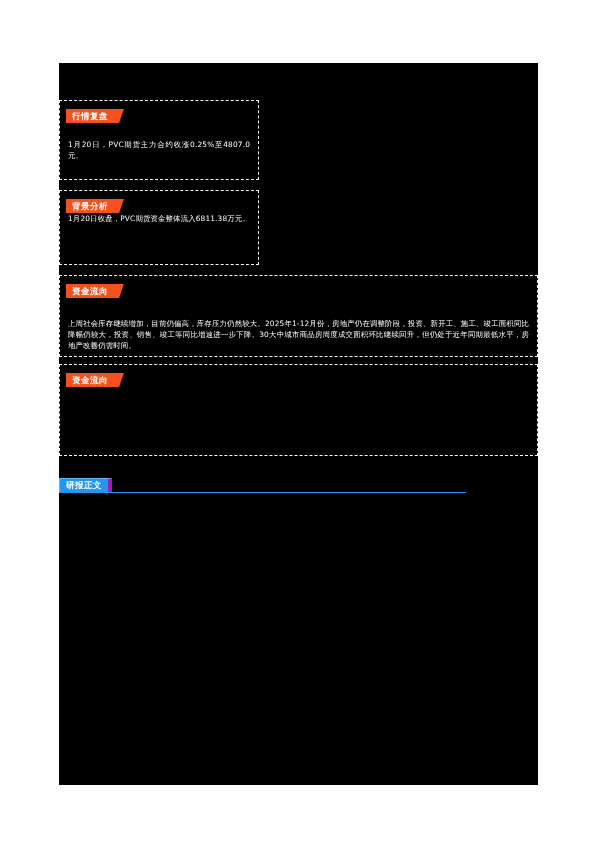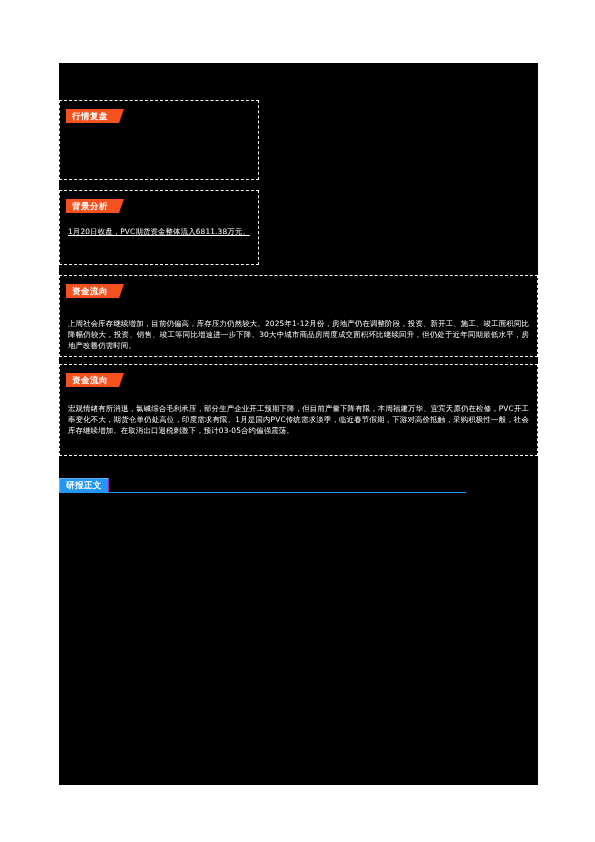--- a/index.html
+++ b/index.html
@@ -80,21 +80,21 @@
     text-align: justify;
     letter-spacing: 0.15px;
   }
   .body-text.indent { text-indent: 0; }
 
   
   #sec-market   { left: 59px;  top: 100px; height: 80px; }
   #sec-market   .body-text { top: 38px; }
 
   #sec-capital  { left: 59px;  top: 190px; height: 75px; }
-  #sec-capital  .body-text { top: 35px; text-decoration: underline; }
+  #sec-capital  .body-text { top: 22px; }
 
   #sec-bg       { left: 59px;  top: 275px; height: 82px; }
   #sec-bg       .body-text { top: 42px; }
 
   #sec-outlook  { left: 59px;  top: 364px; height: 92px; }
   #sec-outlook  .body-text { top: 38px; }
 
   
   .blue-block {
     position: absolute;
@@ -103,21 +103,21 @@
     width: 407px;
     height: 18px;
   }
   .blue-tab {
     position: absolute;
     left: 0;
     top: 0;
     background: #2196f3;
     border-top: 1px solid #64b5f6;
     border-left: 1px solid #64b5f6;
-    border-right: 1px solid #a21caf;
+    border-right: 4px solid #a21caf;
     color: #ffffff;
     font-family: "DejaVu Sans", "Liberation Sans", sans-serif;
     font-size: 8.5px;
     font-weight: bold;
     line-height: 13px;
     padding: 0 6px;
     box-sizing: border-box;
     height: 14px;
     letter-spacing: 0.5px;
     white-space: nowrap;
@@ -136,20 +136,21 @@
 
 <div class="page">
 
   <div class="report-canvas"></div>
 
   <div class="section narrow" id="sec-market">
     <div class="tag-wrap">
       <div class="tag">行情复盘</div>
       <div class="tag-tail"></div>
     </div>
+    <div class="body-text">1月20日，PVC期货主力合约收涨0.25%至4807.0元。</div>
   </div>
 
   <div class="section narrow" id="sec-capital">
     <div class="tag-wrap">
       <div class="tag">背景分析</div>
       <div class="tag-tail"></div>
     </div>
     <div class="body-text">1月20日收盘，PVC期货资金整体流入6811.38万元。</div>
   </div>
 
@@ -159,21 +160,20 @@
       <div class="tag-tail"></div>
     </div>
     <div class="body-text indent">上周社会库存继续增加，目前仍偏高，库存压力仍然较大。2025年1-12月份，房地产仍在调整阶段，投资、新开工、施工、竣工面积同比降幅仍较大，投资、销售、竣工等同比增速进一步下降。30大中城市商品房周度成交面积环比继续回升，但仍处于近年同期最低水平，房地产改善仍需时间。</div>
   </div>
 
   <div class="section wide" id="sec-outlook">
     <div class="tag-wrap">
       <div class="tag">资金流向</div>
       <div class="tag-tail"></div>
     </div>
-    <div class="body-text indent">宏观情绪有所消退，氯碱综合毛利承压，部分生产企业开工预期下降，但目前产量下降有限，本周福建万华、宜宾天原仍在检修，PVC开工率变化不大，期货仓单仍处高位，印度需求有限。1月是国内PVC传统需求淡季，临近春节假期，下游对高价抵触，采购积极性一般，社会库存继续增加。在取消出口退税刺激下，预计03-05合约偏强震荡。</div>
   </div>
 
   <div class="blue-block">
     <div class="blue-tab">研报正文</div>
     <div class="blue-rule"></div>
   </div>
 
 </div>
 
 </body></html>

